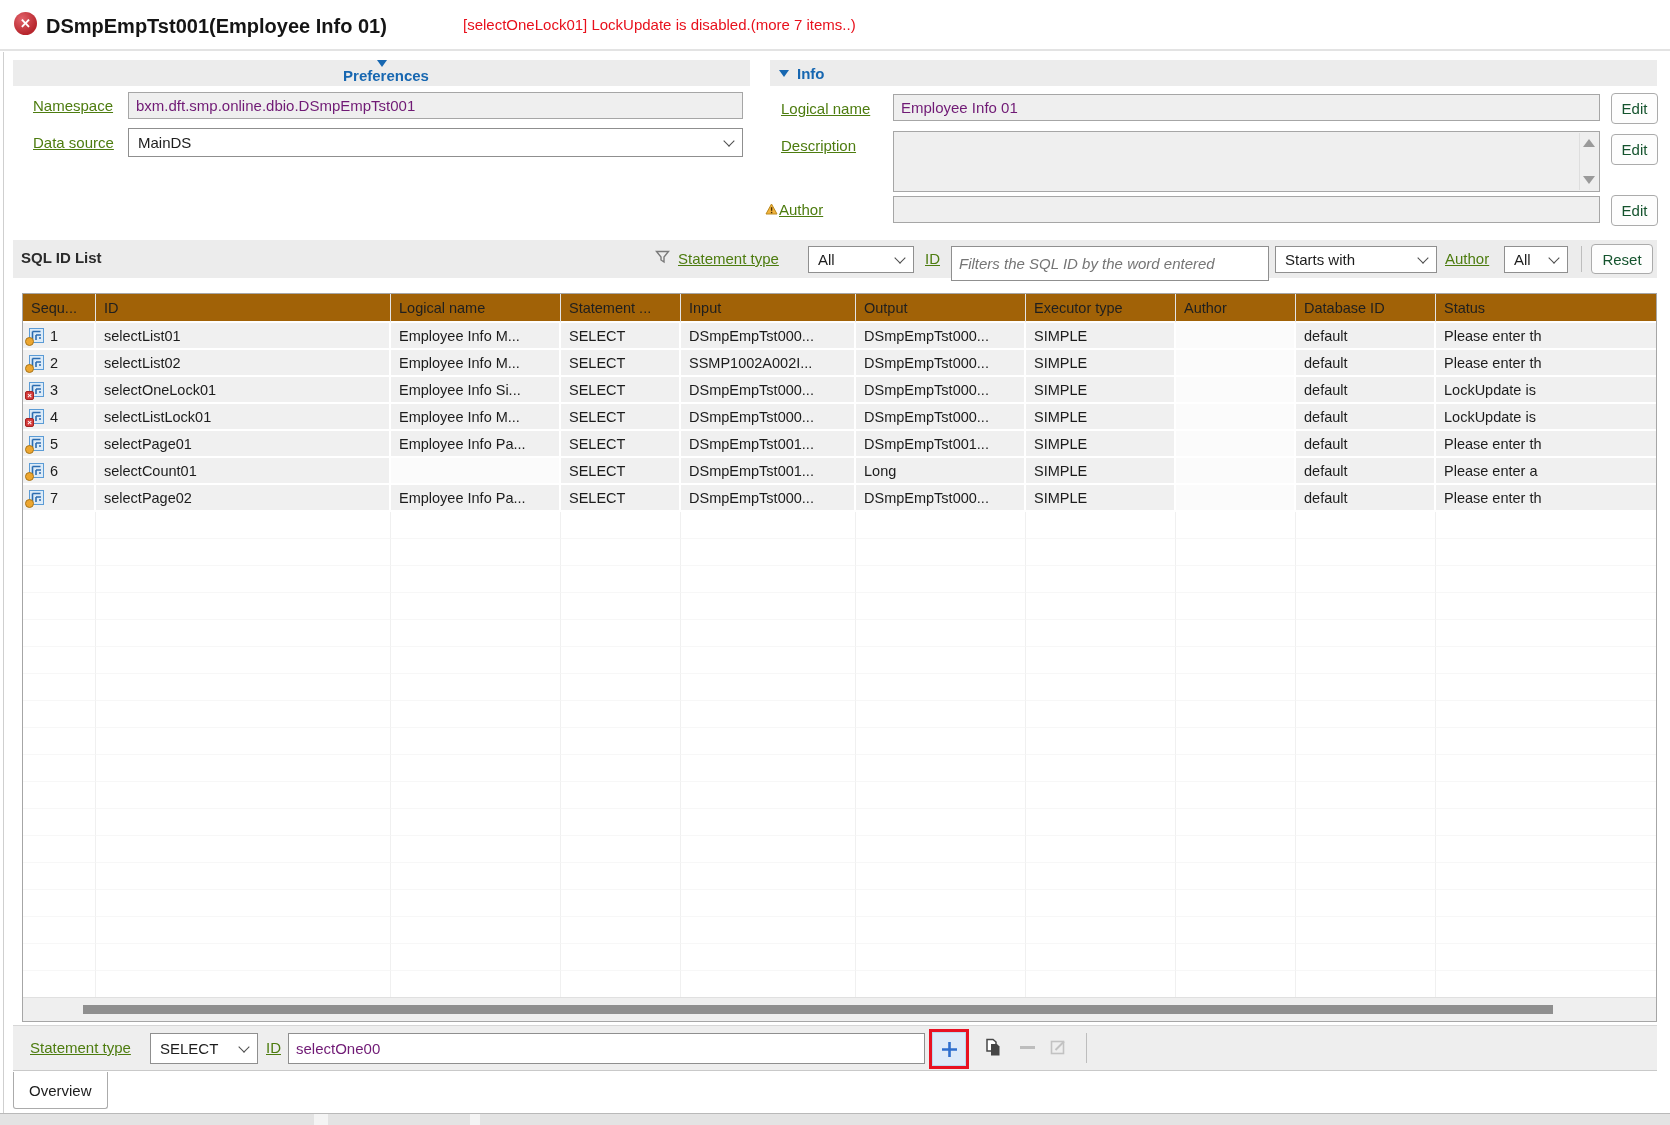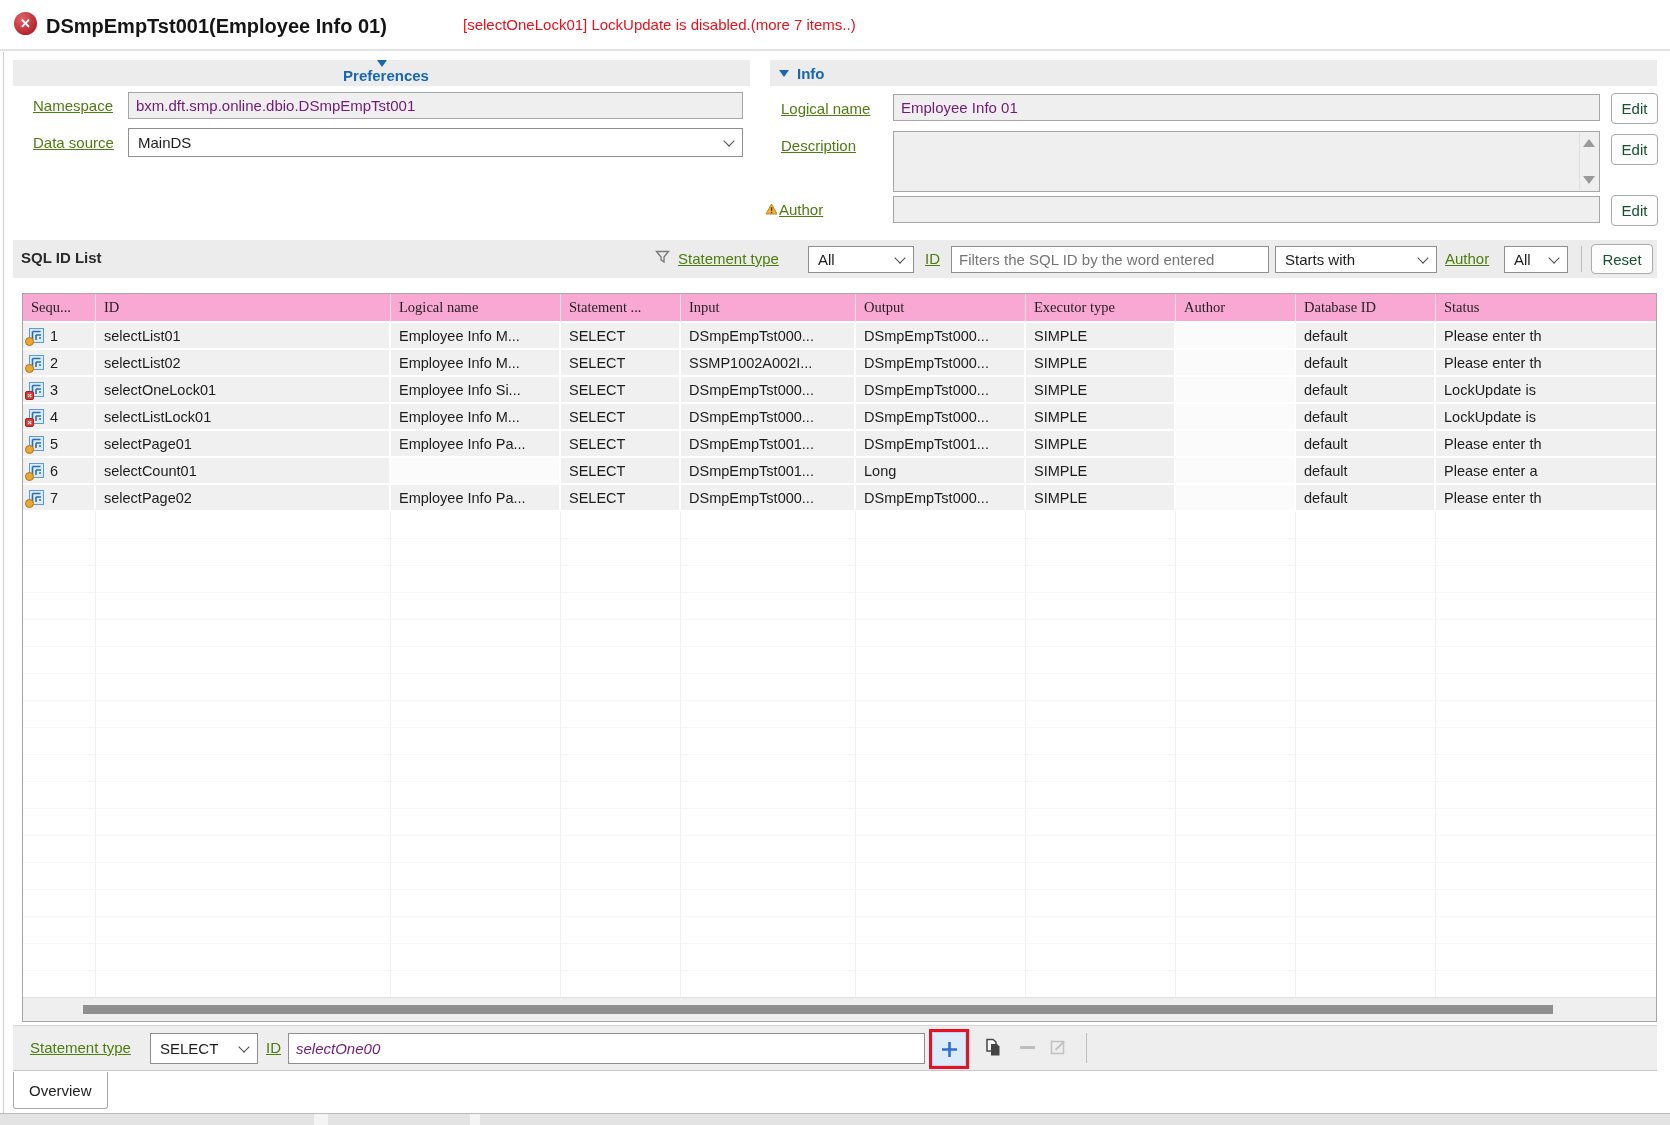--- a/index.html
+++ b/index.html
@@ -46,23 +46,23 @@
 
   
   .sql-bar { position:absolute; left:13px; top:240px; width:1644px; height:38px; background:#ececec; }
   .sql-bar .bar-title { position:absolute; left:8px; top:9px; font-size:15px; font-weight:bold; color:#2b2b2b; }
   .vsep { position:absolute; width:1px; height:26px; background:#bdbdbd; }
 
   
   .grid { position:absolute; left:22px; top:293px; width:1635px; height:729px; border:1px solid #a6a6a6;
           background:#fff; overflow:hidden; }
   .trow { display:flex; }
-  .hcell { height:29px; background:#f9a8d4; border-right:1px solid #e4e4e4; border-bottom:2px solid #fff;
+  .hcell { height:29px; background:#a16207; border-right:1px solid #e4e4e4; border-bottom:2px solid #fff;
            display:flex; align-items:center; padding-left:8px; font-size:14.5px; color:#1f1f1f;
-           white-space:nowrap; overflow:hidden; flex:none;font-family:Liberation Serif, serif; }
+           white-space:nowrap; overflow:hidden; flex:none; }
   .cell { height:27px; background:#f0f0f0; border-right:2px solid #fff; border-bottom:2px solid #fff;
           display:flex; align-items:center; padding-left:8px; font-size:14.5px; color:#1c1c1c;
           white-space:nowrap; overflow:hidden; flex:none; }
   .cell.noval { background:#fbfbfb; }
   .ecell { height:27px; background:#fff; border-right:1px solid #f0f0f0; border-bottom:1px solid #f7f7f7; flex:none; }
   .col-seq{width:73px} .col-id{width:295px} .col-lname{width:170px} .col-stmt{width:120px}
   .col-input{width:175px} .col-output{width:170px} .col-exec{width:150px} .col-author{width:120px}
   .col-dbid{width:140px} .col-status{width:235px}
   .cell.col-seq { padding-left:5px; gap:5px; }
 
@@ -160,21 +160,21 @@
       <svg width="15" height="14">
           <path d="M1.5 1.5h12L9 7v5l-3-2V7Z" fill="none" stroke="#7a7a7a" stroke-width="1.4"></path>
         </svg>
     </span>
     <span class="flabel" style="left:665px; top:10px;">Statement type</span>
     <div class="sel" style="left:795px; top:6px; width:106px; height:27px;">
       <span>All</span>
       <span class="chev"></span>
     </div>
     <span class="flabel" style="left:912px; top:10px;">ID</span>
-    <input class="field" style="left: 938px; top: 6px; width: 318px; height: 27px; background: rgb(255, 255, 255); border-color: rgb(143, 143, 143);" placeholder="Filters the SQL ID by the word entered">
+    <input class="field" style="left: 938px; top: 6px; width: 318px; height: 35px; background: rgb(255, 255, 255); border-color: rgb(143, 143, 143); font-style: italic;" placeholder="Filters the SQL ID by the word entered">
     <div class="sel" style="left:1262px; top:6px; width:162px; height:27px;">
       <span>Starts with</span>
       <span class="chev"></span>
     </div>
     <span class="flabel" style="left:1432px; top:10px;">Author</span>
     <div class="sel" style="left:1491px; top:6px; width:64px; height:27px;">
       <span>All</span>
       <span class="chev"></span>
     </div>
     <span class="vsep" style="left:1568px; top:6px;"></span>
@@ -547,21 +547,21 @@
     </div>
   </div>
 
   <div class="toolbar">
     <span class="flabel" style="left:17px; top:13px;">Statement type</span>
     <div class="sel" style="left:137px; top:7px; width:108px; height:31px;">
       <span>SELECT</span>
       <span class="chev"></span>
     </div>
     <span class="flabel" style="left:253px; top:13px;">ID</span>
-    <input class="field" style="left: 275px; top: 7px; width: 637px; height: 31px; background: rgb(255, 255, 255); border-color: rgb(143, 143, 143); font-style: italic;" value="selectOne00">
+    <input class="field" style="left: 275px; top: 7px; width: 637px; height: 31px; background: rgb(255, 255, 255); border-color: rgb(143, 143, 143);" value="selectOne00">
   </div>
   <div class="add-frame">
     <div class="add-btn">
       <svg width="19" height="19">
           <path d="M9.5 2v15M2 9.5h15" stroke="#2e6fce" stroke-width="2.6"></path>
         </svg>
     </div>
   </div>
   <span class="tb-ic" style="left:982px;">
     <svg width="18" height="19">

